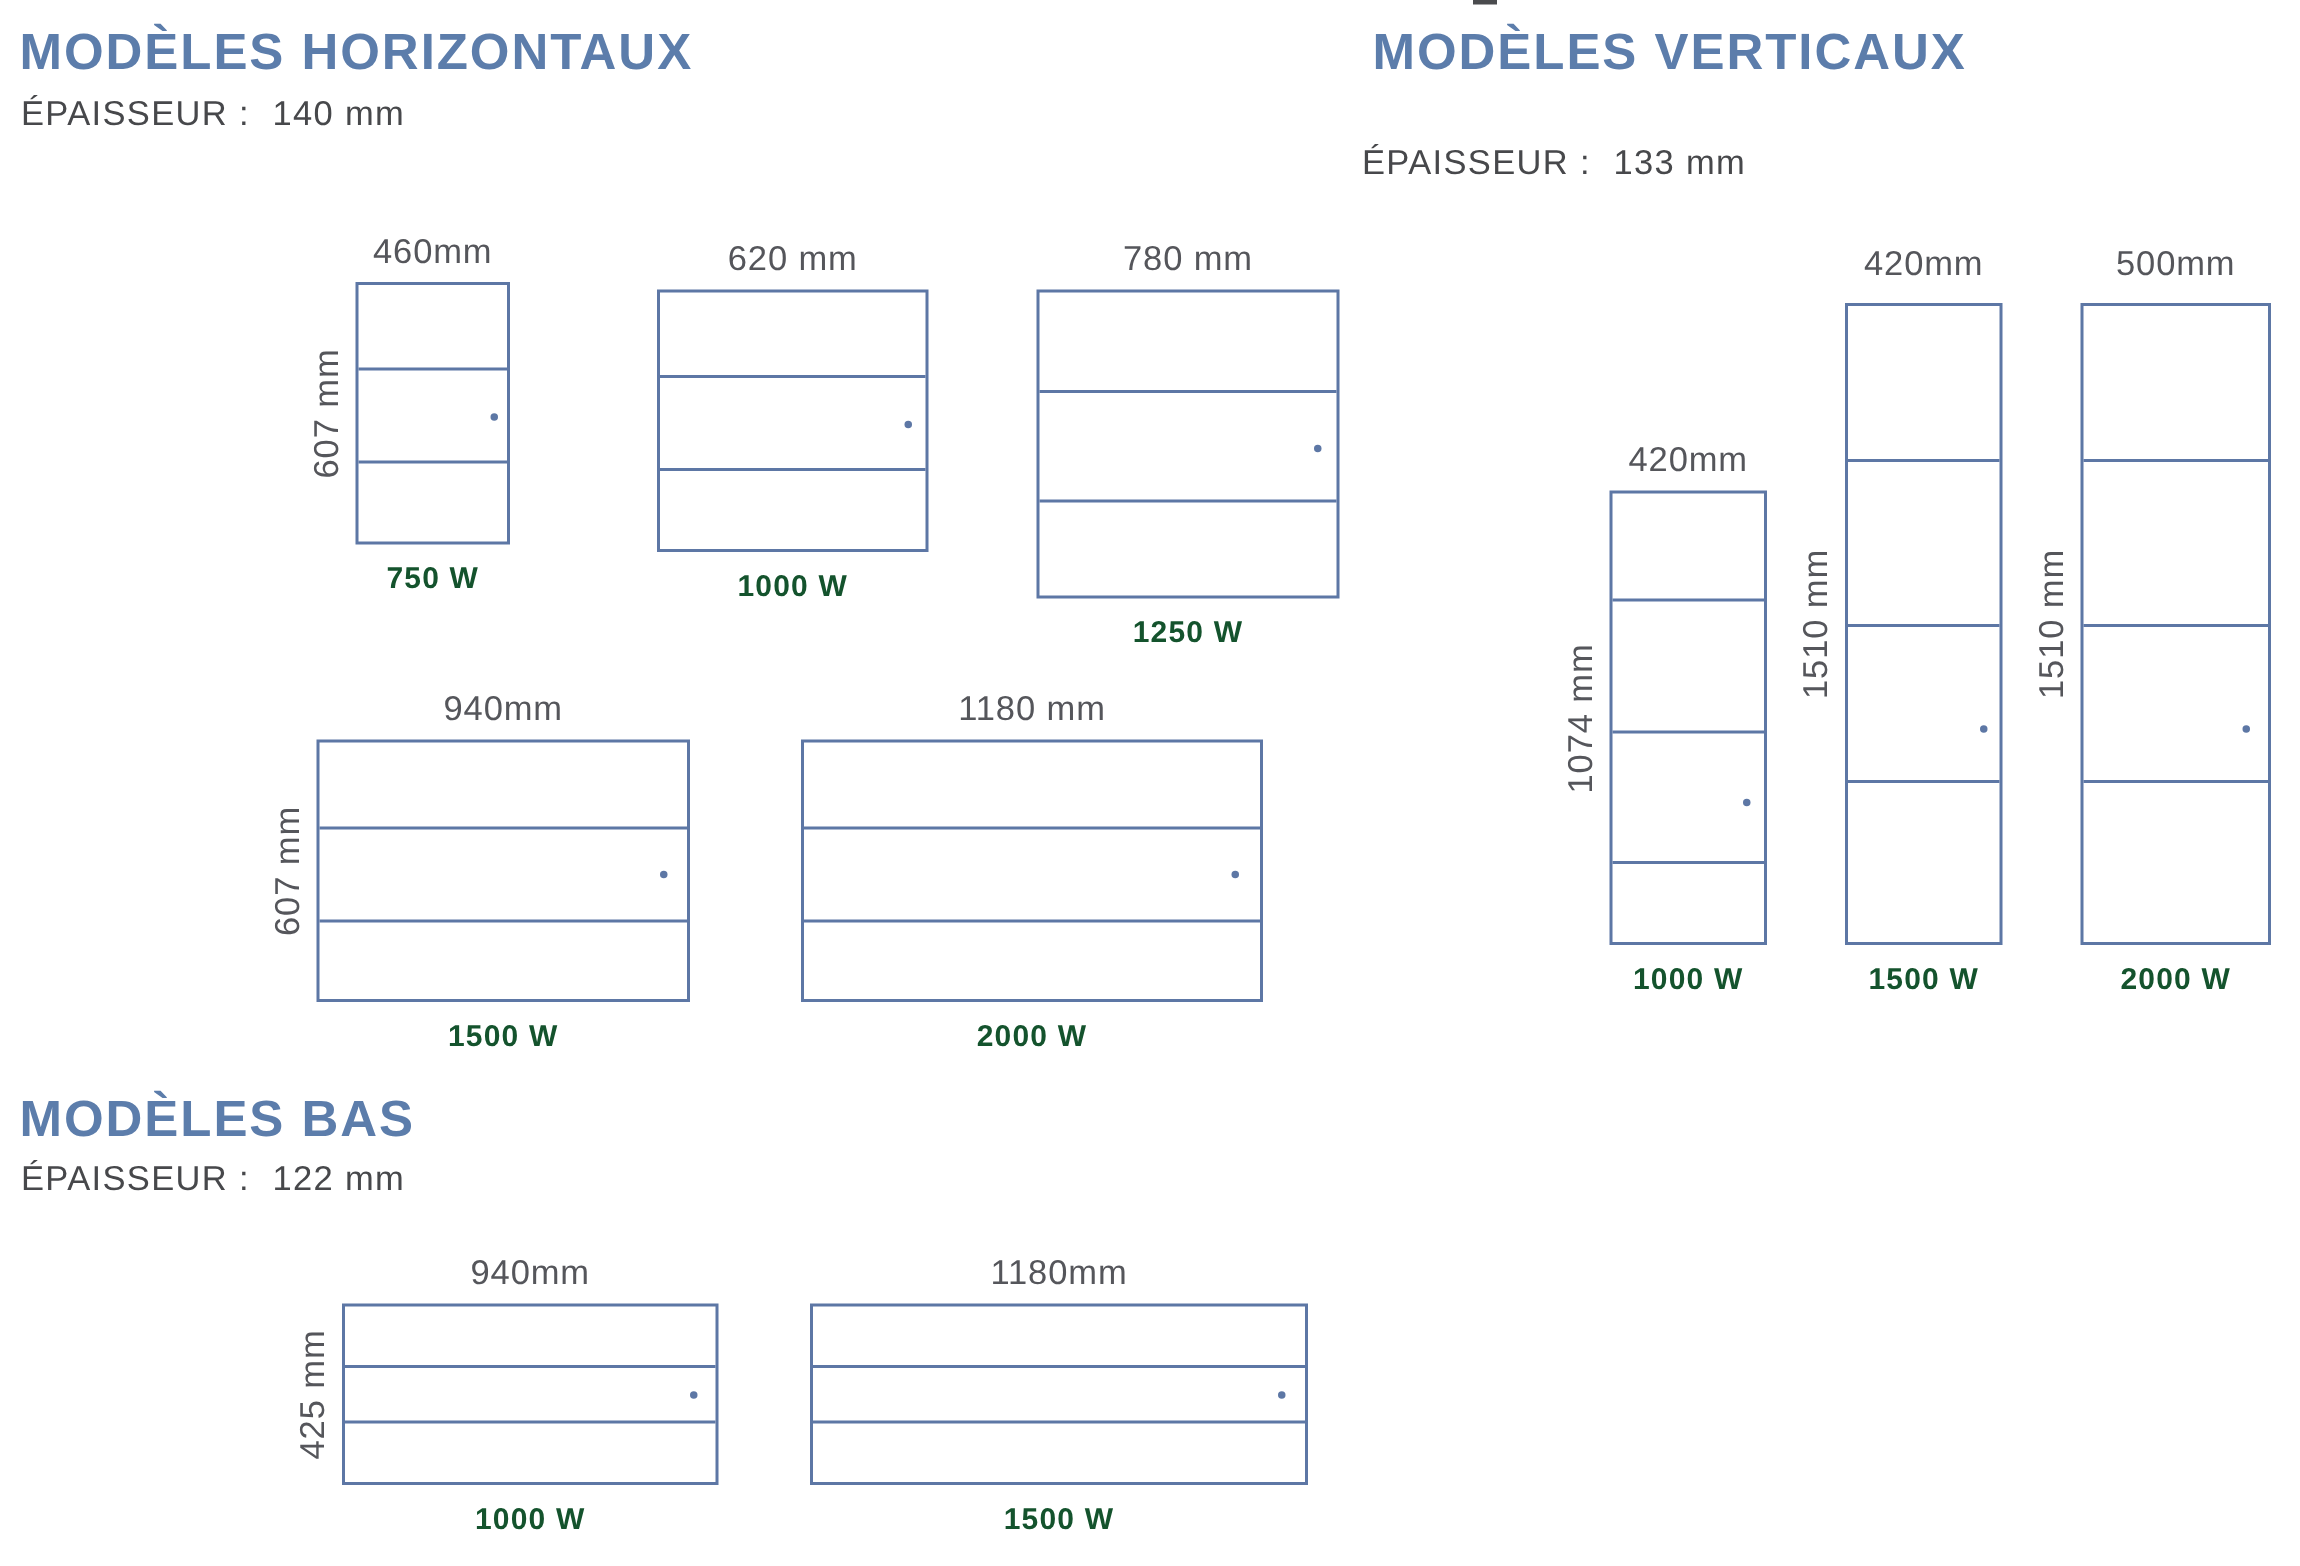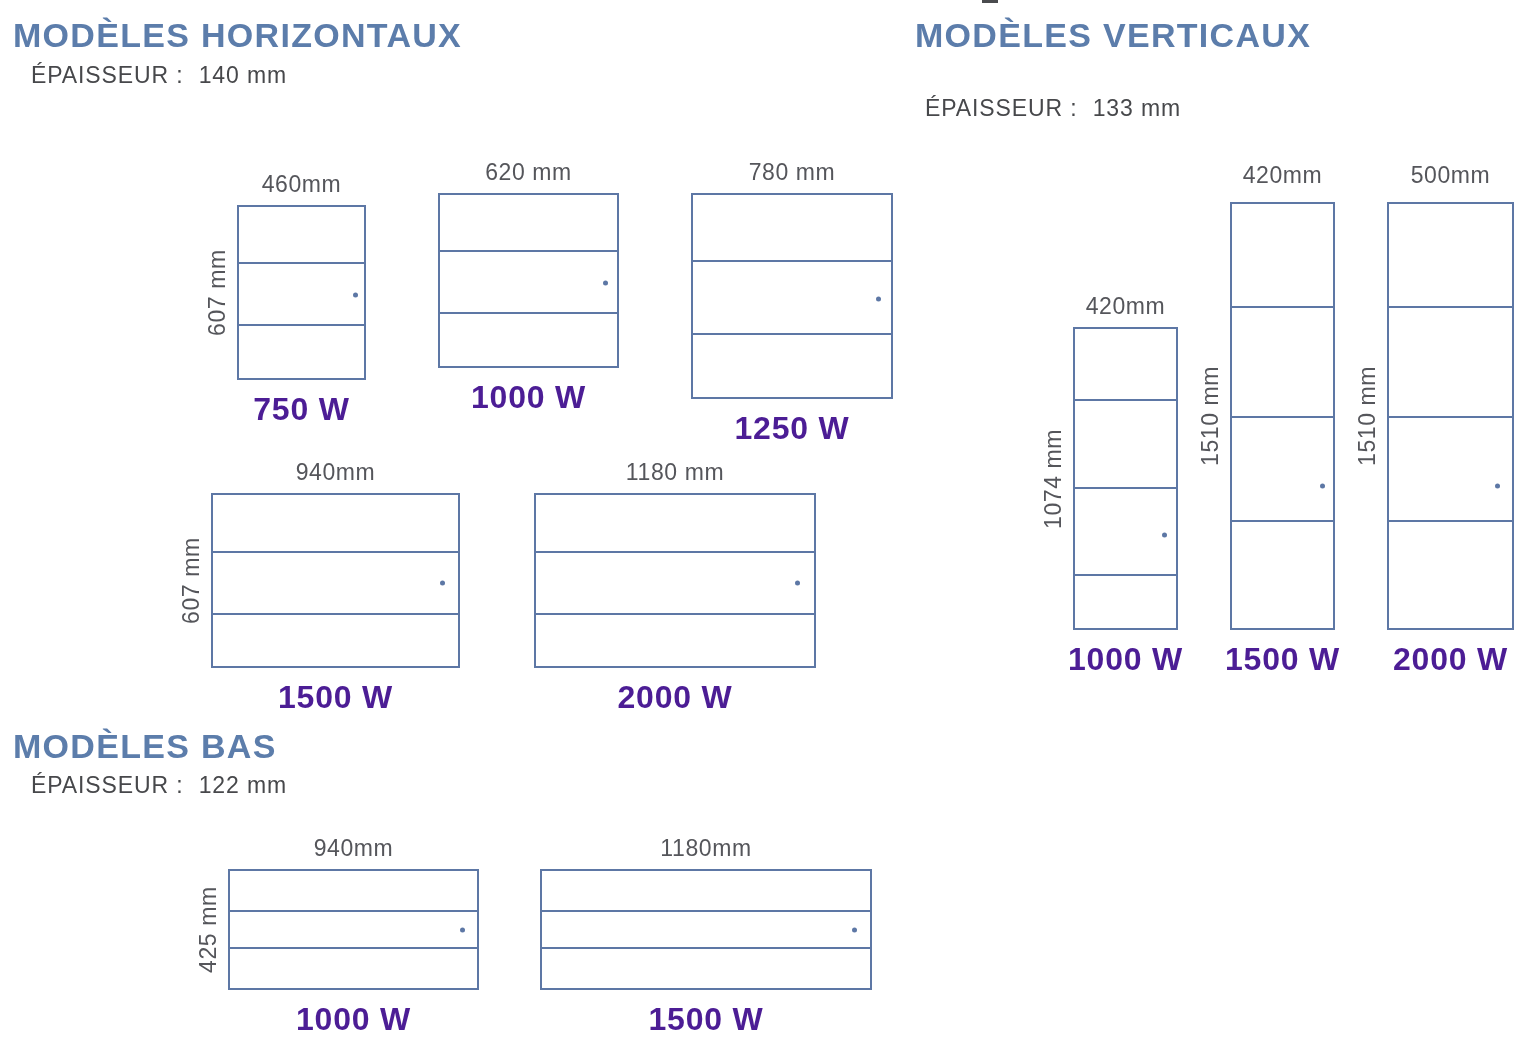--- a/index.html
+++ b/index.html
@@ -21,21 +21,20 @@
     white-space: nowrap;
   }
   .thick {
     position: absolute;
     font-size: 23px;
     color: #47484b;
     letter-spacing: 0.9px;
     display: flex;
     gap: 15px;
     white-space: nowrap;
-    margin-left: 17px;
   }
   .coef {
     position: absolute;
     font-size: 23px;
     font-weight: 700;
     color: #3b3c3f;
     letter-spacing: 0.4px;
     white-space: nowrap;
   }
   .rad { position: absolute; }
@@ -86,23 +85,23 @@
     color: #55565b;
     letter-spacing: 0.6px;
     line-height: 1;
     white-space: nowrap;
   }
   .watt {
     position: absolute;
     top: calc(100% + 13px);
     left: 50%;
     transform: translateX(-50%);
-    font-size: 32px;
+    font-size: 20px;
     font-weight: 700;
-    color: #4c1d95;
+    color: #14532d;
     letter-spacing: 0.8px;
     line-height: 1;
     white-space: nowrap;
     text-align: center;
   }
   .artifact {
     position: absolute;
     background: #4a4b4e;
   }
 </style>
@@ -124,21 +123,21 @@
     <span>ÉPAISSEUR :</span>
     <span>133 mm</span>
   </div>
 
   <div class="sec-title" style="left:13px; top:727px;">MODÈLES BAS</div>
   <div class="thick" style="left:14px; top:772px;">
     <span>ÉPAISSEUR :</span>
     <span>122 mm</span>
   </div>
 
-  <div class="rad" style="left:237px; top:205px; width:129px; height:175px;">
+  <div class="rad" style="left:237px; top:188px; width:103px; height:175px;">
     <div class="dim-top">460mm</div>
     <div class="dim-side">607 mm</div>
     <div class="box">
       <div class="divider" style="top:32%;"></div>
       <div class="divider" style="top:68.5%;"></div>
       <div class="dot" style="top:51.5%; right:6px;"></div>
     </div>
     <div class="watt">750 W</div>
   </div>
 
@@ -166,21 +165,21 @@
     <div class="dim-top">940mm</div>
     <div class="dim-side">607 mm</div>
     <div class="box">
       <div class="divider" style="top:32.5%;"></div>
       <div class="divider" style="top:69%;"></div>
       <div class="dot" style="top:51.5%; right:13px;"></div>
     </div>
     <div class="watt">1500 W</div>
   </div>
 
-  <div class="rad" style="left:534px; top:493px; width:282px; height:175px;">
+  <div class="rad" style="left:534px; top:493px; width:308px; height:175px;">
     <div class="dim-top">1180 mm</div>
     <div class="box">
       <div class="divider" style="top:32.5%;"></div>
       <div class="divider" style="top:69%;"></div>
       <div class="dot" style="top:51.5%; right:14px;"></div>
     </div>
     <div class="watt">2000 W</div>
   </div>
 
   <div class="rad" style="left:1073px; top:327px; width:105px; height:303px;">

